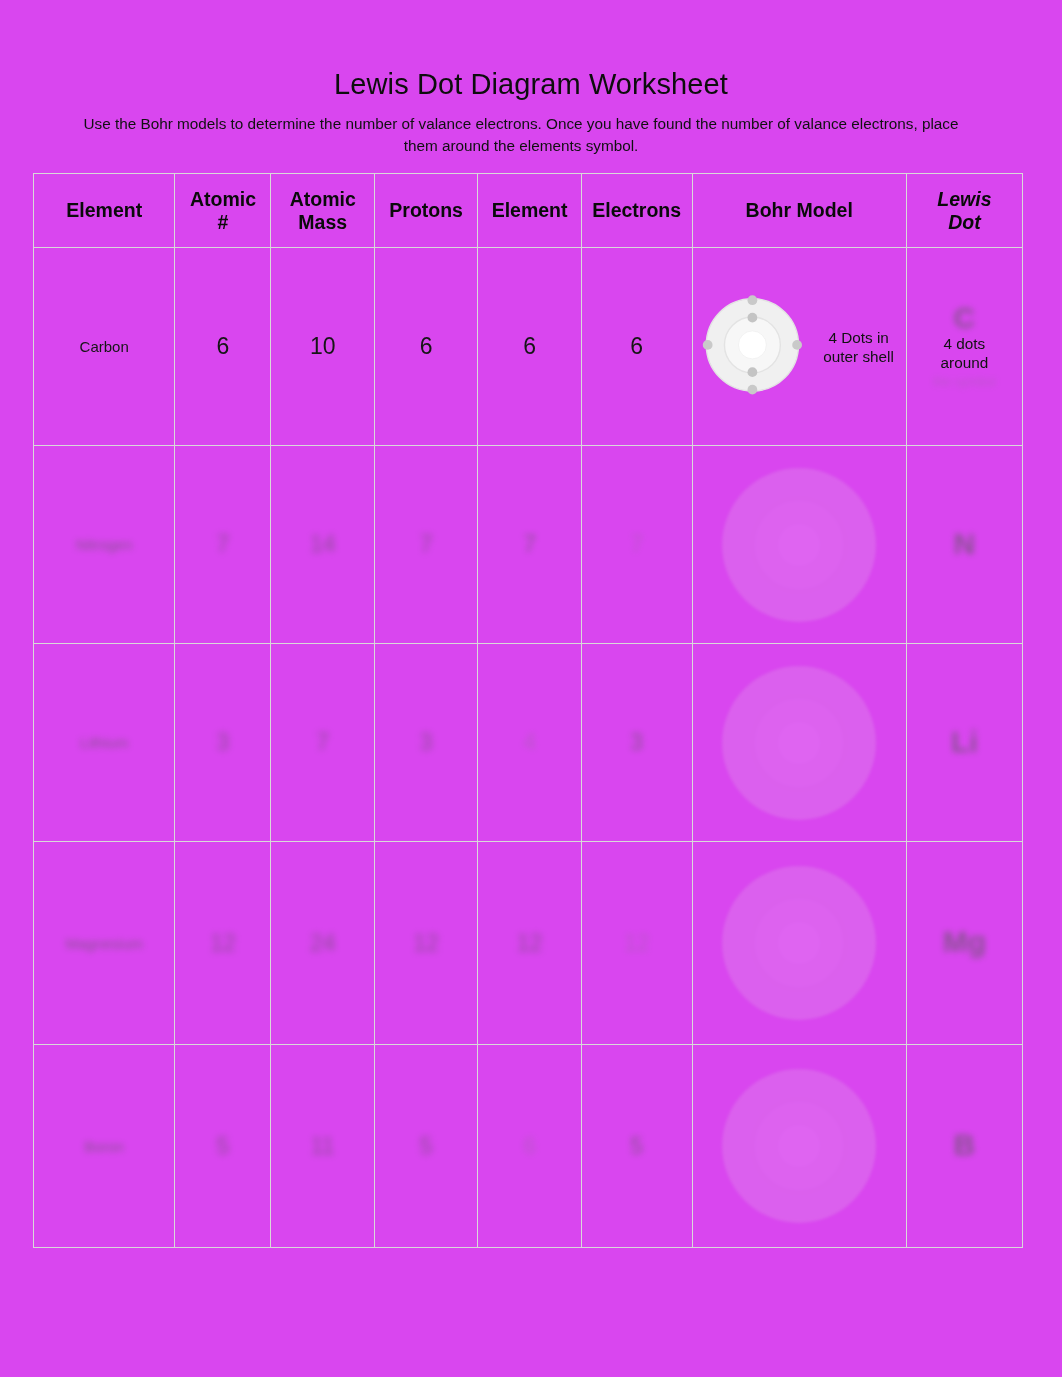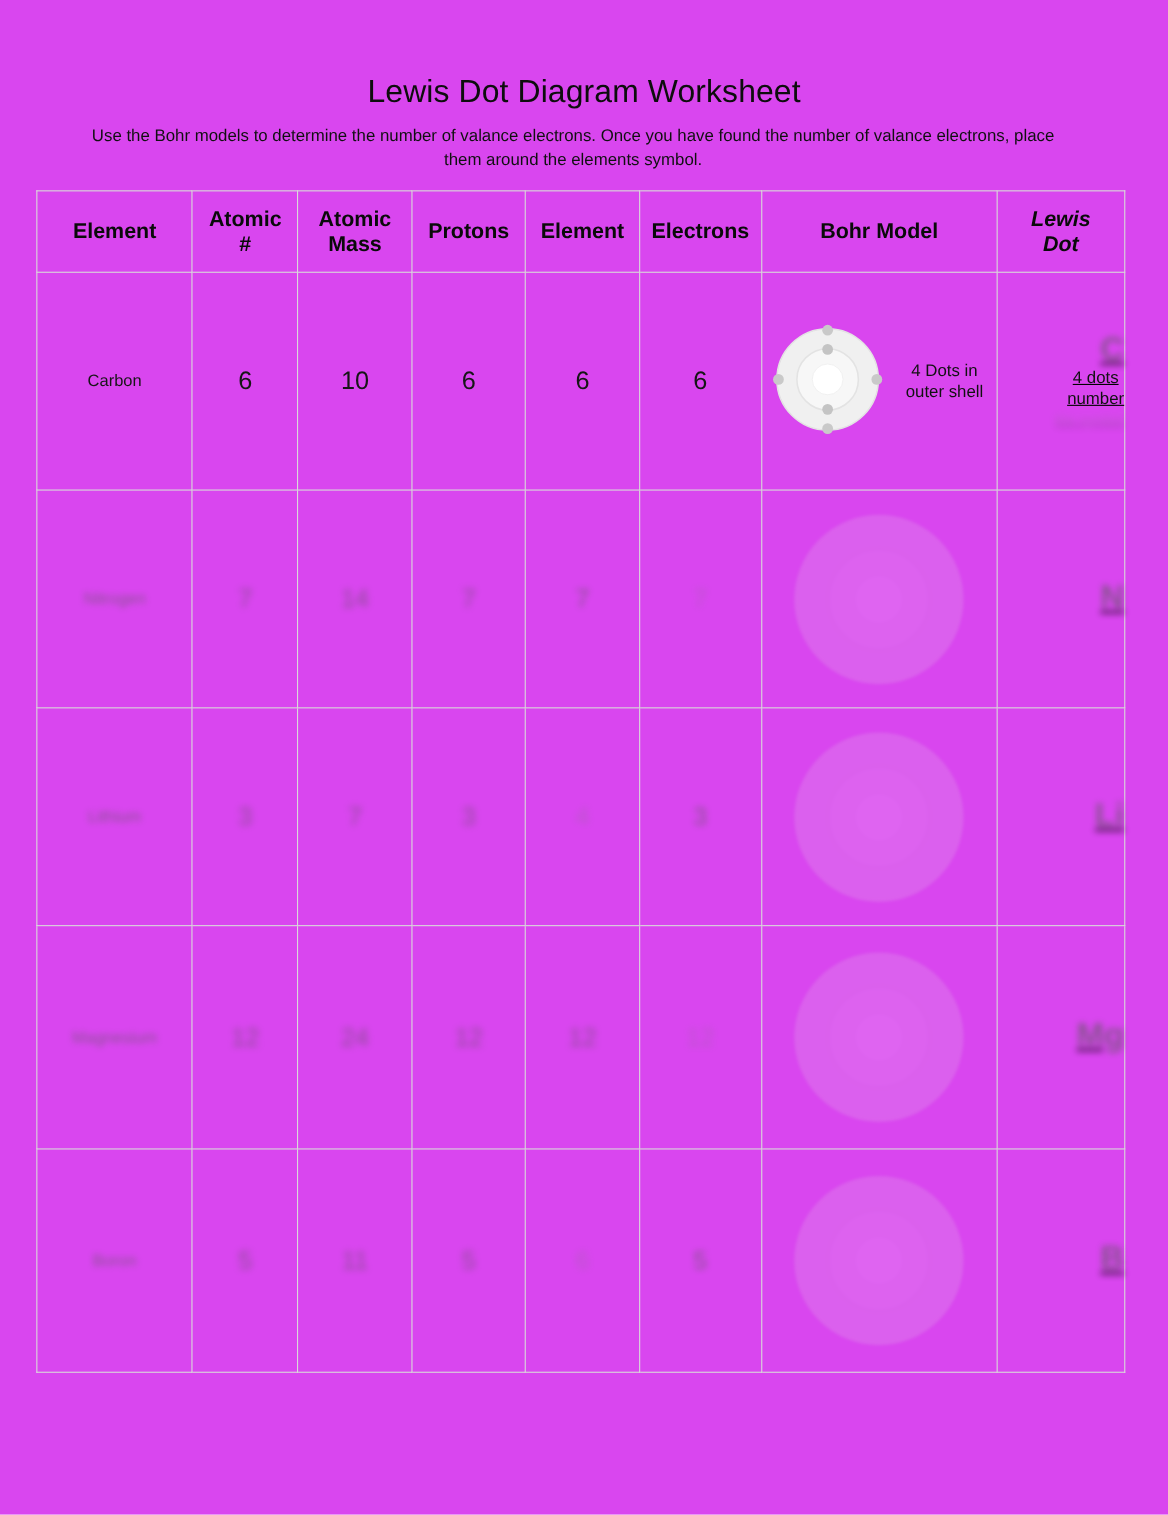--- a/index.html
+++ b/index.html
@@ -100,24 +100,23 @@
     line-height: 1.2;
   }
 
   
   .lewis-wrap {
     position: relative;
     width: 100%;
     height: 100%;
     display: flex;
     flex-direction: column;
-    align-items: flex-end;
+    align-items: center;
     justify-content: center;
     gap: 2px;
-    text-decoration: underline;
   }
   .lewis-symbol {
     font-size: 30px;
     font-weight: 700;
     color: #3a3a3a;
     line-height: 1;
   }
   .lewis-note {
     font-size: 15.3px;
     line-height: 1.22;
@@ -218,21 +217,21 @@
               <circle cx="85" cy="111" r="7" fill="#c4c4c4"></circle>
             </svg>
             <div class="bohr-caption">4 Dots in outer shell</div>
           </div>
         </td>
         <td>
           <div class="lewis-wrap">
             <div class="lewis-symbol blurred">C</div>
             <div class="lewis-note">
               <span>4 dots</span><br>
-              <span>number</span>
+              <span>around</span>
             </div>
             <div class="lewis-subnote blurred-faint">the symbol</div>
           </div>
         </td>
       </tr>
 
       <tr class="data-row">
         <td class="cell-name blurred">Nitrogen</td>
         <td class="cell-num blurred-strong">7</td>
         <td class="cell-num blurred-strong">14</td>

